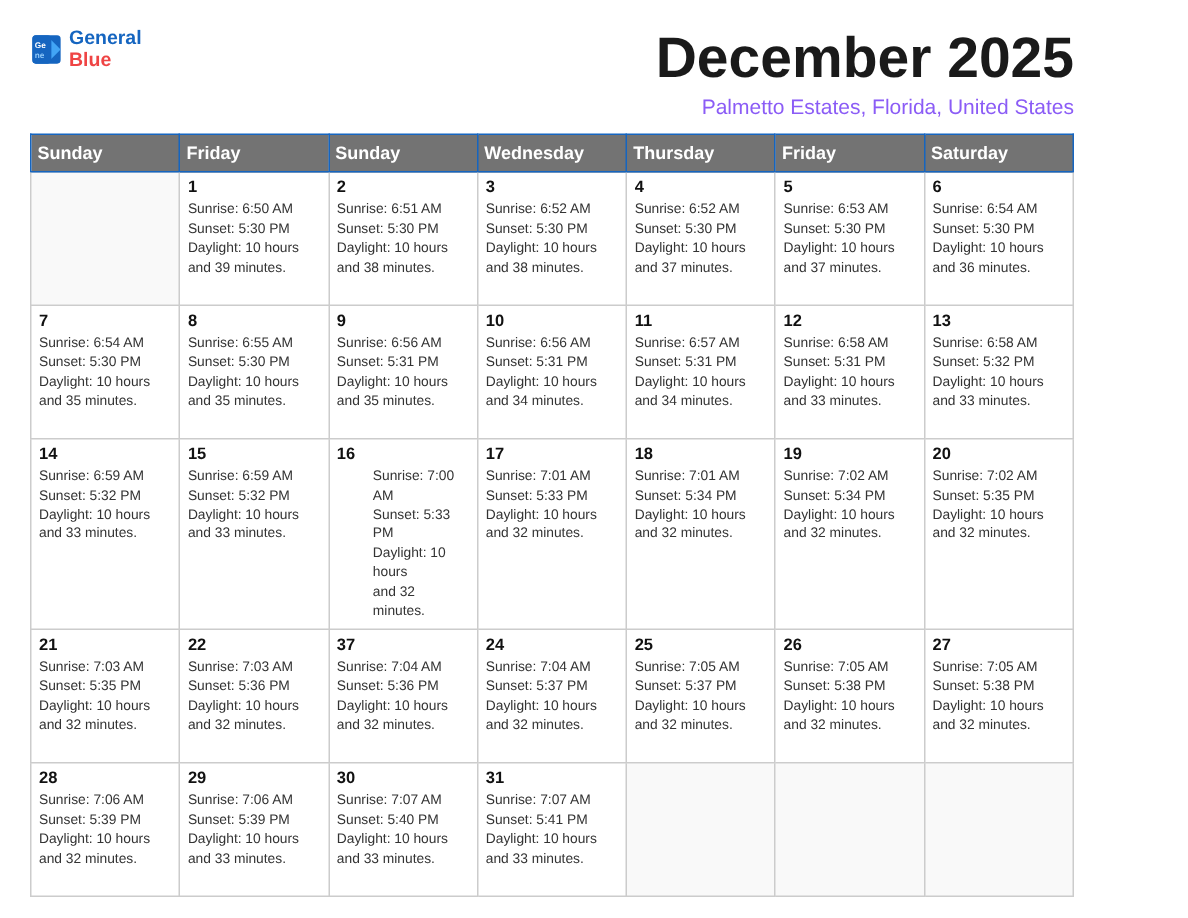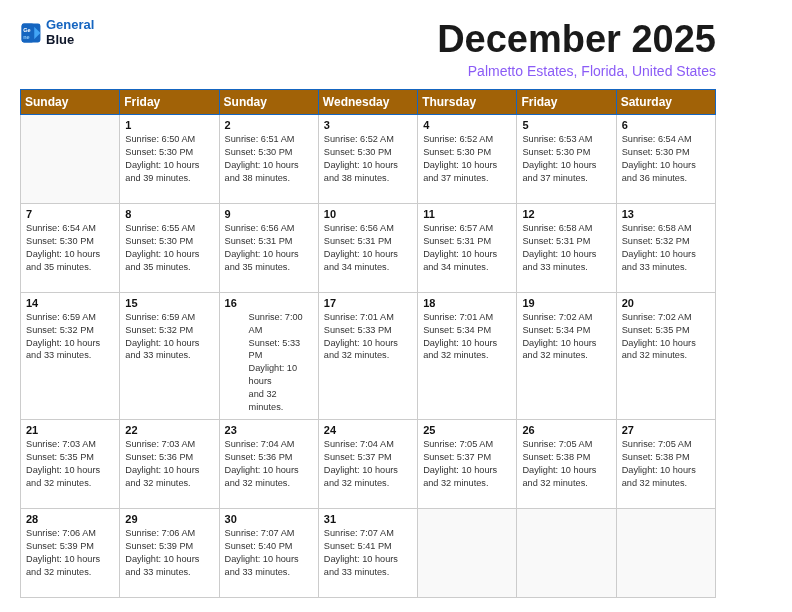--- a/index.html
+++ b/index.html
@@ -46,21 +46,21 @@
       margin-top: 2px;
     }
     .calendar {
       flex: 1;
       border: 1px solid #ccc;
       border-collapse: collapse;
       width: 100%;
       table-layout: fixed;
     }
     .calendar th {
-      background-color: #a16207;
+      background-color: #737373;
       color: #fff;
       font-size: 12px;
       font-weight: bold;
       padding: 5px 4px;
       text-align: left;
       border: 1px solid #1565c0;
     }
     .calendar td {
       vertical-align: top;
       border: 1px solid #ccc;
@@ -93,21 +93,21 @@
     <div class="logo">
       <svg class="logo-icon" viewBox="0 0 28 28" xmlns="http://www.w3.org/2000/svg">
         <rect x="2" y="2" width="24" height="24" rx="3" fill="#1565c0"></rect>
         <polygon points="18,6 26,14 18,22" fill="#42a5f5"></polygon>
         <rect x="2" y="2" width="16" height="24" rx="3" fill="#1565c0"></rect>
         <text x="4" y="13" font-size="7" fill="white" font-family="Arial" font-weight="bold">Ge</text>
         <text x="4" y="21" font-size="7" fill="#90caf9" font-family="Arial" font-weight="bold">ne</text>
       </svg>
       <div>
         <div style="font-size:13px;font-weight:bold;color:#1565c0;line-height:1.15;">General</div>
-        <div style="font-size:13px;font-weight:bold;color:#0f172a;line-height:1.15;">Blue</div>
+        <div style="font-size:13px;font-weight:bold;color:#ef4444;line-height:1.15;">Blue</div>
       </div>
     </div>
     <div class="title-block">
       <div class="month-title">December 2025</div>
       <div class="location">Palmetto Estates, Florida, United States</div>
     </div>
   </div>
 
   <table class="calendar">
     <thead>
@@ -278,21 +278,21 @@
 and 32 minutes.</div>
           </td>
           <td>
             <span class="day-number">22</span>
             <div class="cell-text" style="white-space: pre-line;">Sunrise: 7:03 AM
 Sunset: 5:36 PM
 Daylight: 10 hours
 and 32 minutes.</div>
           </td>
           <td>
-            <span class="day-number">23</span>
+            <span class="day-number">37</span>
             <div class="cell-text" style="white-space: pre-line;">Sunrise: 7:04 AM
 Sunset: 5:36 PM
 Daylight: 10 hours
 and 32 minutes.</div>
           </td>
           <td>
             <span class="day-number">24</span>
             <div class="cell-text" style="white-space: pre-line;">Sunrise: 7:04 AM
 Sunset: 5:37 PM
 Daylight: 10 hours

